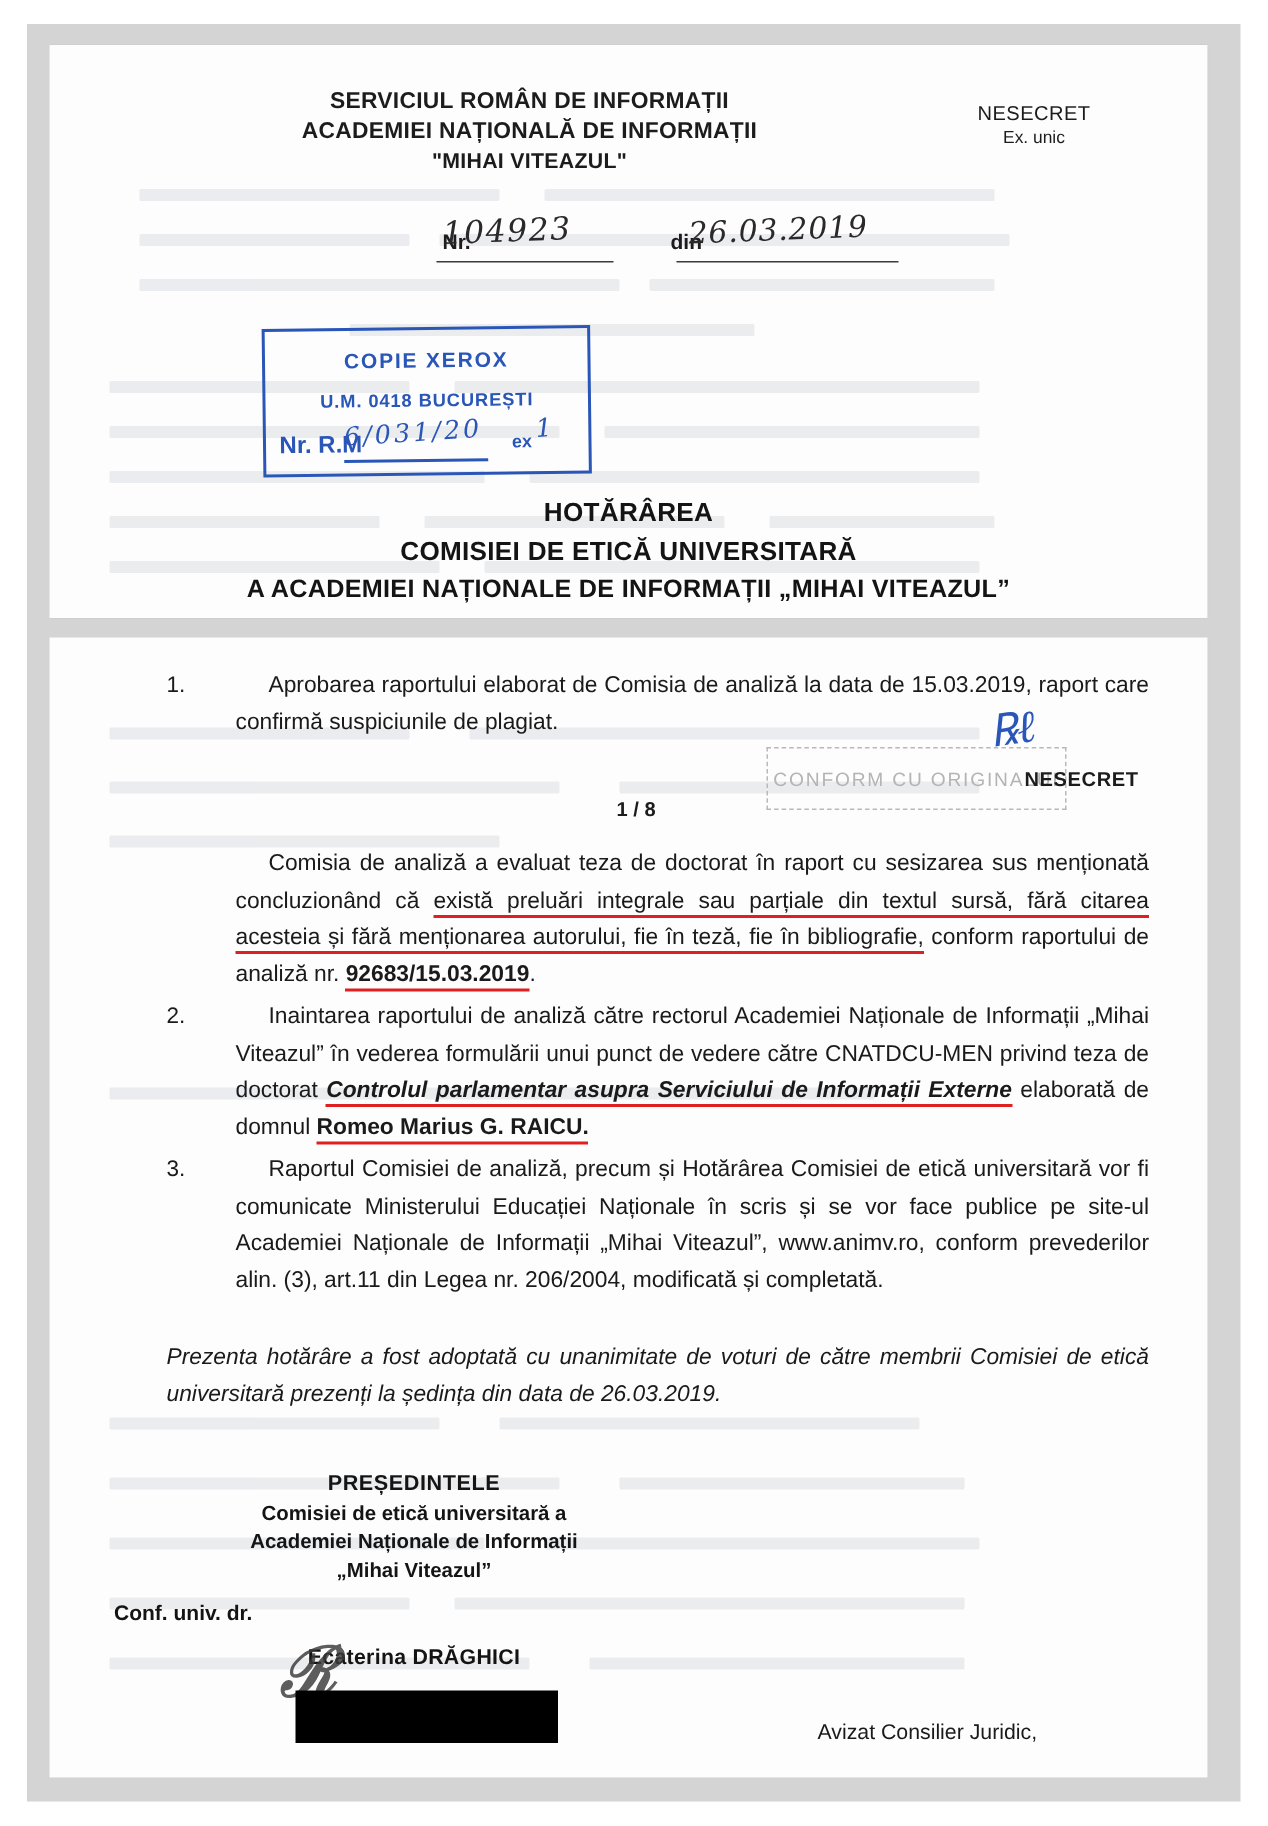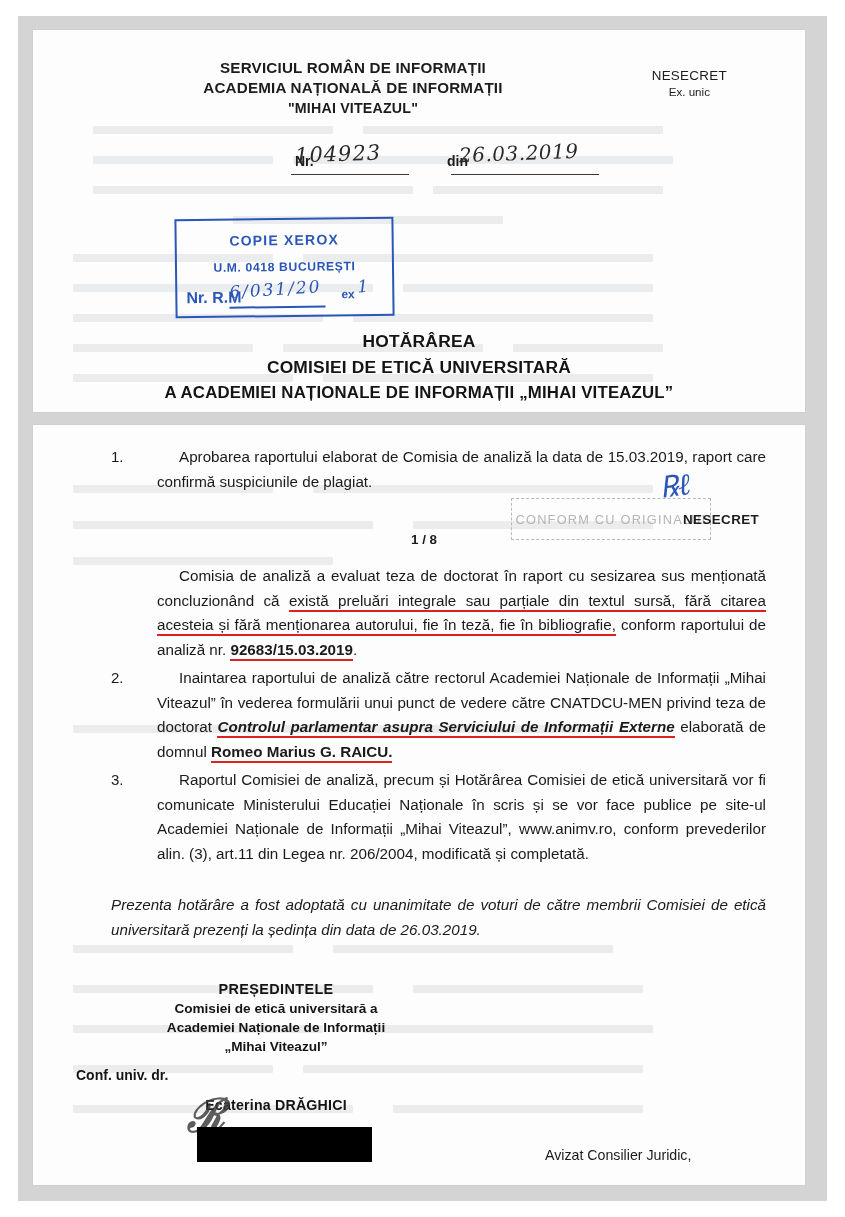--- a/index.html
+++ b/index.html
@@ -382,21 +382,21 @@
     <div class="ghost-line" style="left:320px; top:284px; width:300px;"></div>
     <div class="ghost-line" style="left:40px;  top:314px; width:180px;"></div>
     <div class="ghost-line" style="left:250px; top:314px; width:200px;"></div>
     <div class="ghost-line" style="left:480px; top:314px; width:150px;"></div>
     <div class="ghost-line" style="left:40px;  top:344px; width:220px;"></div>
     <div class="ghost-line" style="left:290px; top:344px; width:330px;"></div>
   </div>
 
   <div class="org-header">
     <div class="line-org-2">SERVICIUL ROMÂN DE INFORMAȚII</div>
-    <div class="line-org-3">ACADEMIA NAȚIONALĂ DE INFORMAȚII</div>
+    <div class="line-org-3">ACADEMIEI NAȚIONALĂ DE INFORMAȚII</div>
     <div class="line-org-4">"MIHAI VITEAZUL"</div>
   </div>
 
   <div class="secret-mark">
     <div class="secret-main">NESECRET</div>
     <div class="secret-sub">Ex. unic</div>
   </div>
 
   <div class="reg-line">
     <span class="reg-label lbl-nr">Nr.</span>

